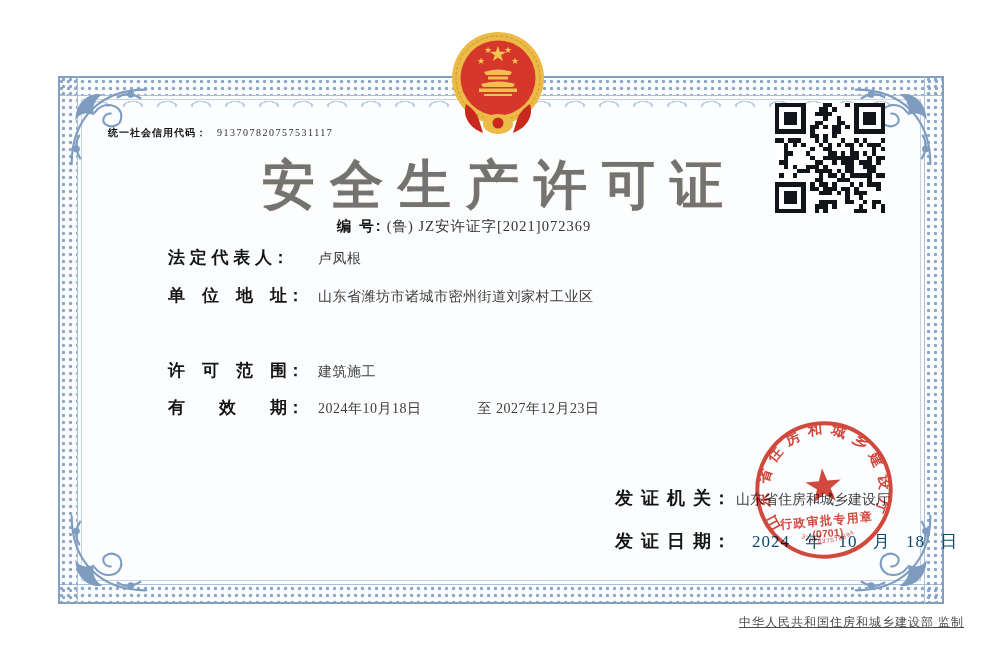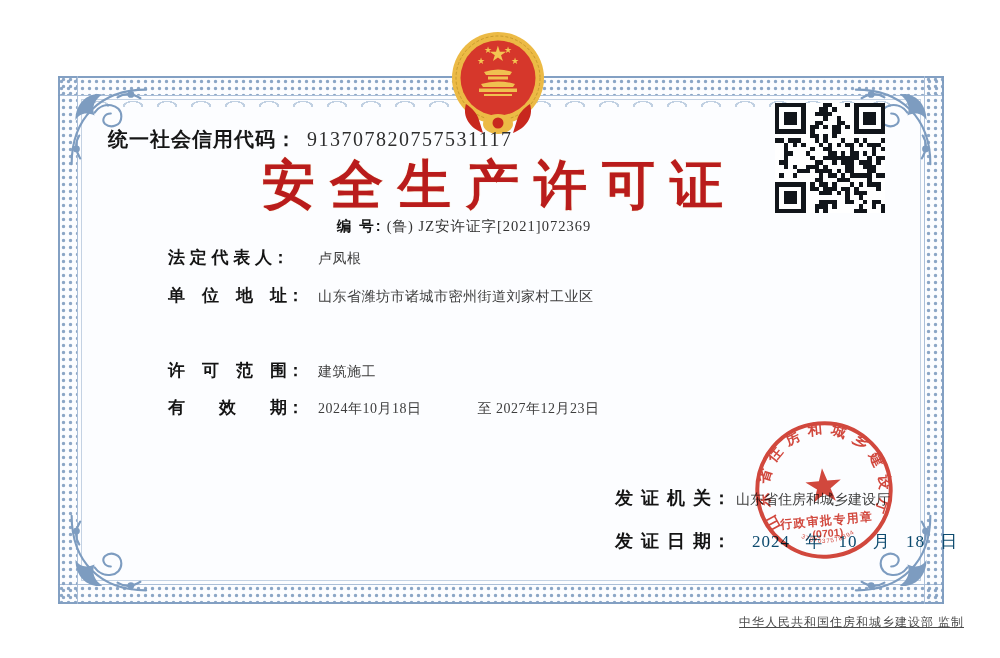--- a/index.html
+++ b/index.html
@@ -29,26 +29,26 @@
   .corner.tl{left:6px;top:6px;}
   .corner.tr{right:6px;top:6px;transform:scaleX(-1);}
   .corner.bl{left:6px;bottom:6px;transform:scaleY(-1);}
   .corner.br{right:6px;bottom:6px;transform:scale(-1,-1);}
 
   
   .emblem{position:absolute;left:448px;top:28px;width:100px;height:114px;}
   .qr{position:absolute;left:775px;top:103px;width:110px;height:110px;background:#fff;}
 
   
-  .credit-row{position:absolute;left:108px;top:126px;font-size:20px;white-space:nowrap;}
+  .credit-row{position:absolute;left:108px;top:126px;font-size:10px;white-space:nowrap;}
   .credit-label{font-weight:700;letter-spacing:1px;color:#161616;}
   .credit-value{font-family:"Liberation Serif","DejaVu Serif",serif;letter-spacing:1.5px;color:#2e2e2e;margin-left:10px;}
 
   .cert-title{position:absolute;left:0;width:1000px;top:150px;text-align:center;
-    font-size:53px;font-weight:700;letter-spacing:15px;color:#b91c1c;
+    font-size:53px;font-weight:700;letter-spacing:15px;color:#737373;
     text-shadow:0 0 1px rgba(227,162,58,.6);}
 
   .serial-row{position:absolute;left:0;width:928px;top:217px;text-align:center;font-size:14.5px;white-space:nowrap;}
   .serial-label{font-weight:700;color:#161616;letter-spacing:2px;}
   .serial-value{font-family:"Liberation Serif","DejaVu Serif",serif;color:#333;letter-spacing:1px;}
 
   .fields{position:absolute;left:168px;top:246px;}
   .f-row{display:flex;align-items:baseline;height:37.6px;white-space:nowrap;}
   .f-label{display:inline-block;width:150px;font-size:17px;font-weight:700;color:#141414;}
   .f-value{font-family:"Liberation Serif","DejaVu Serif",serif;font-size:14px;color:#3d3d3d;letter-spacing:.5px;}

